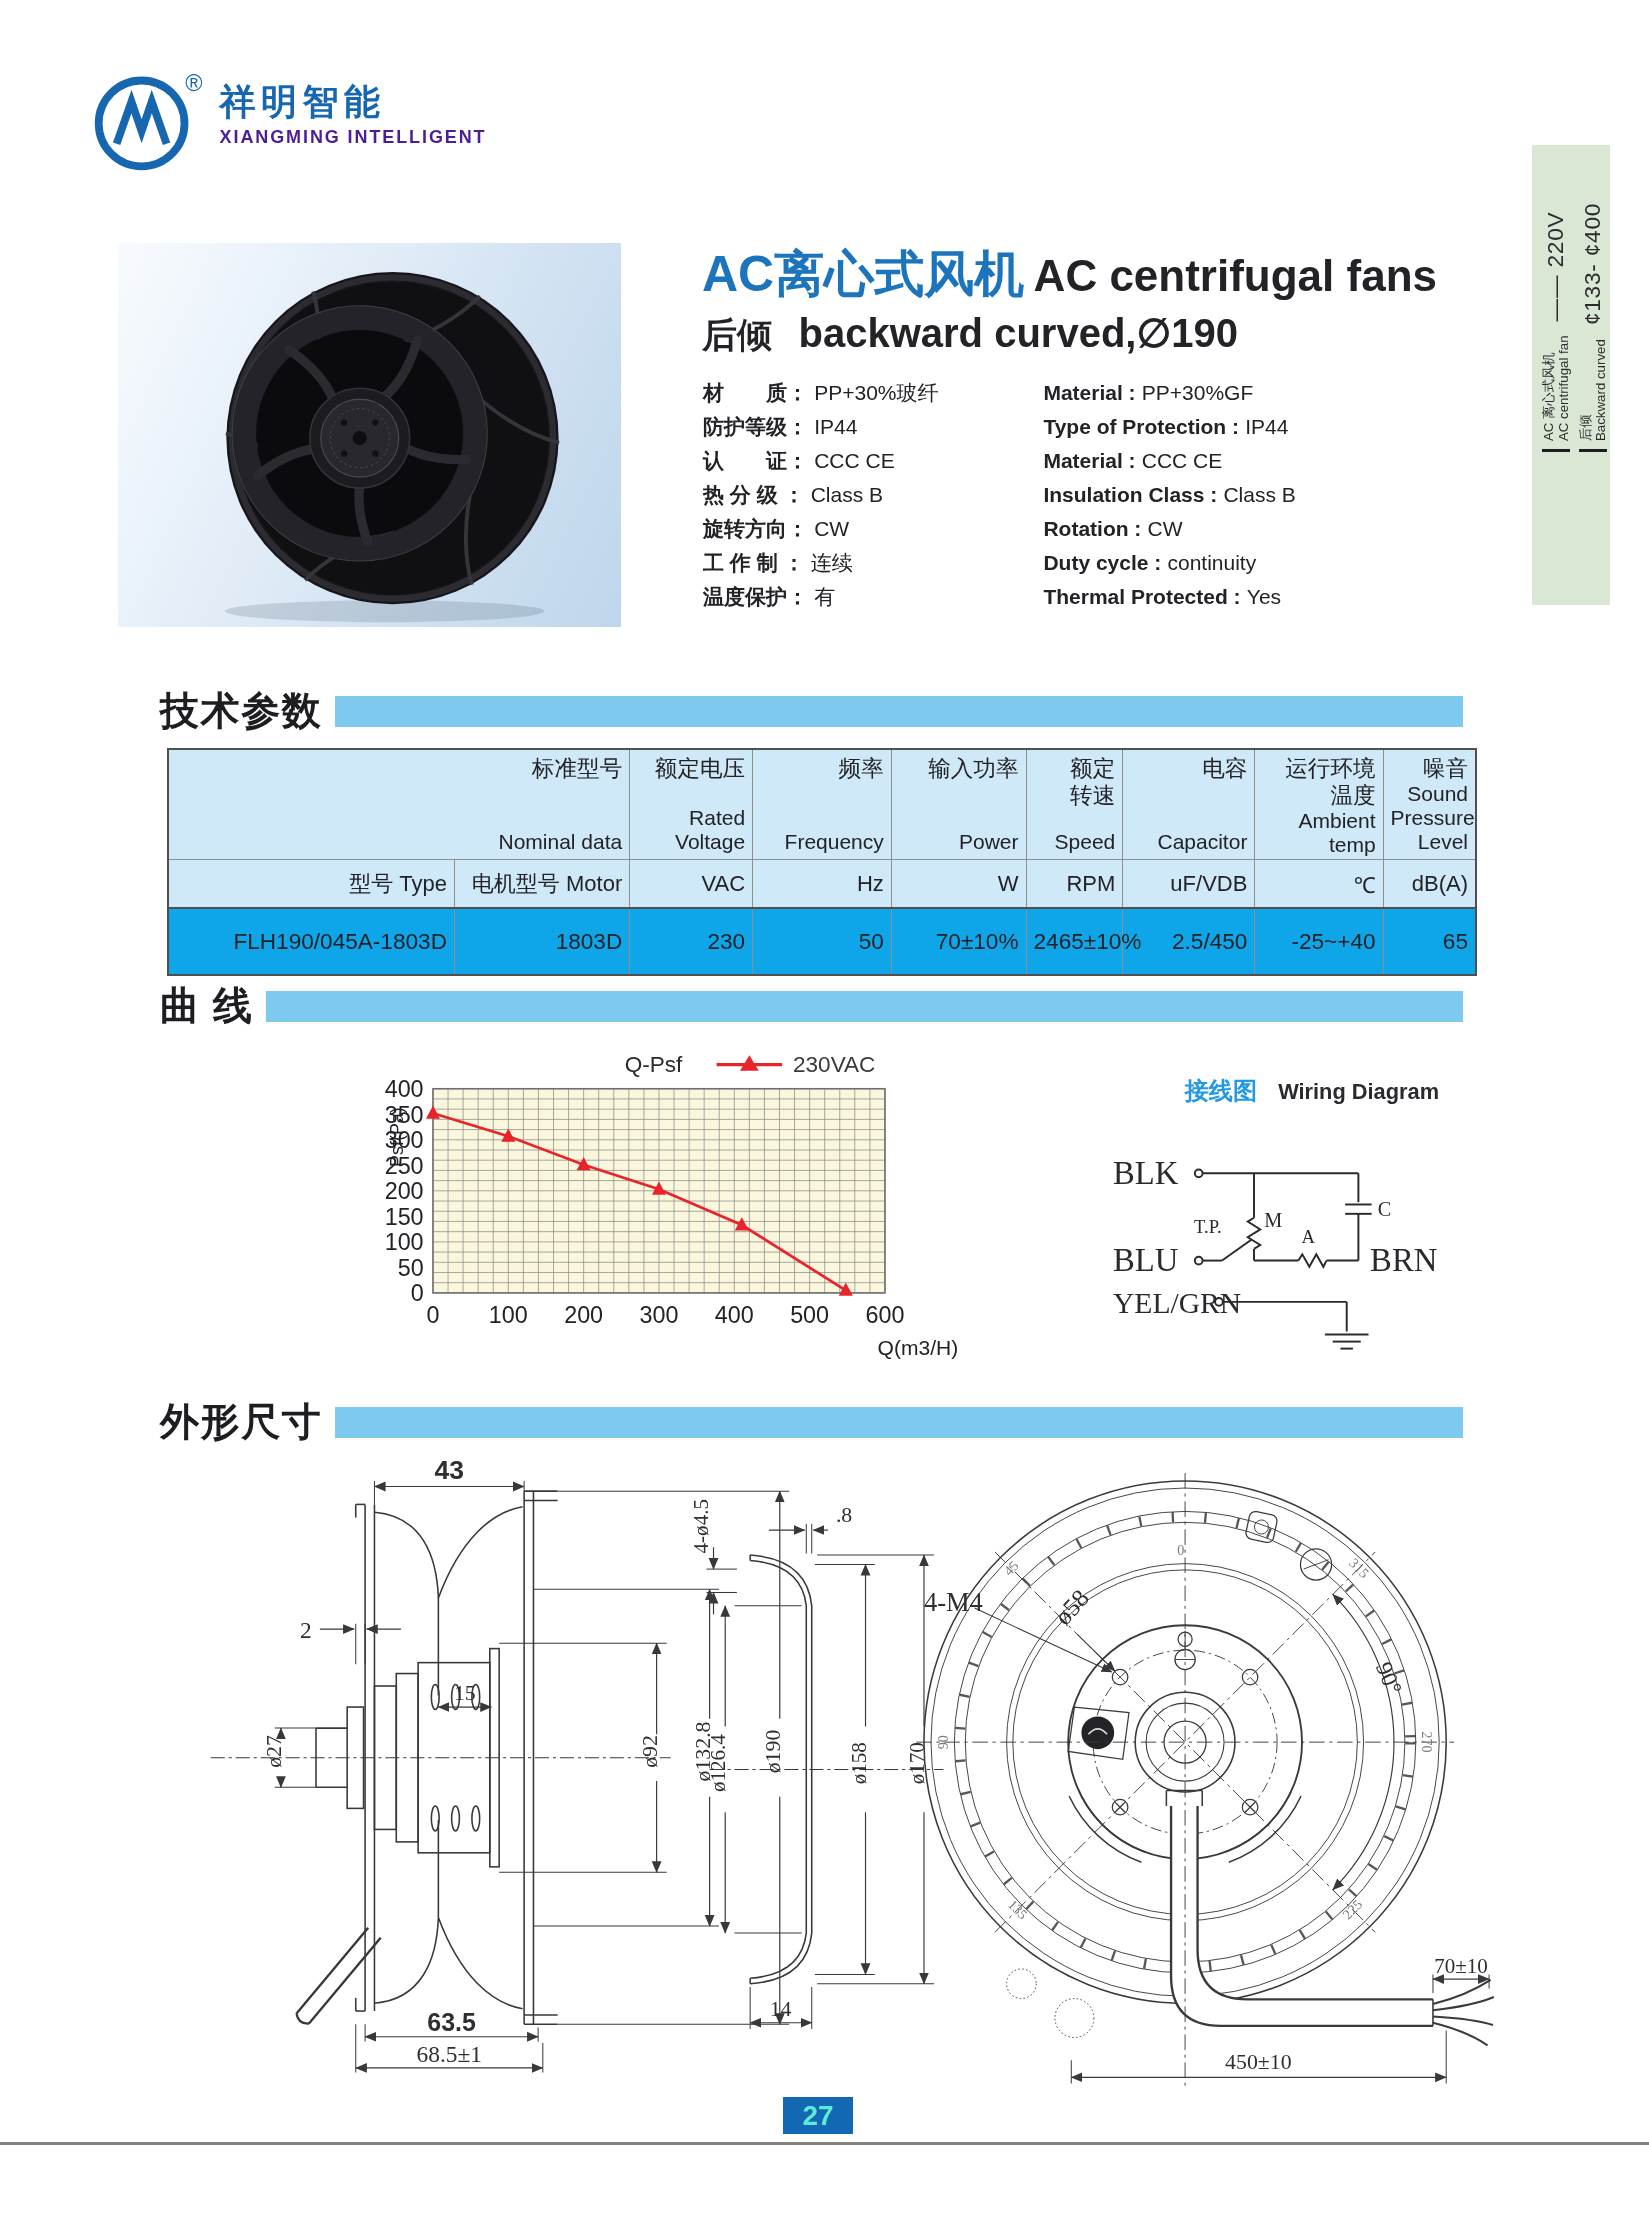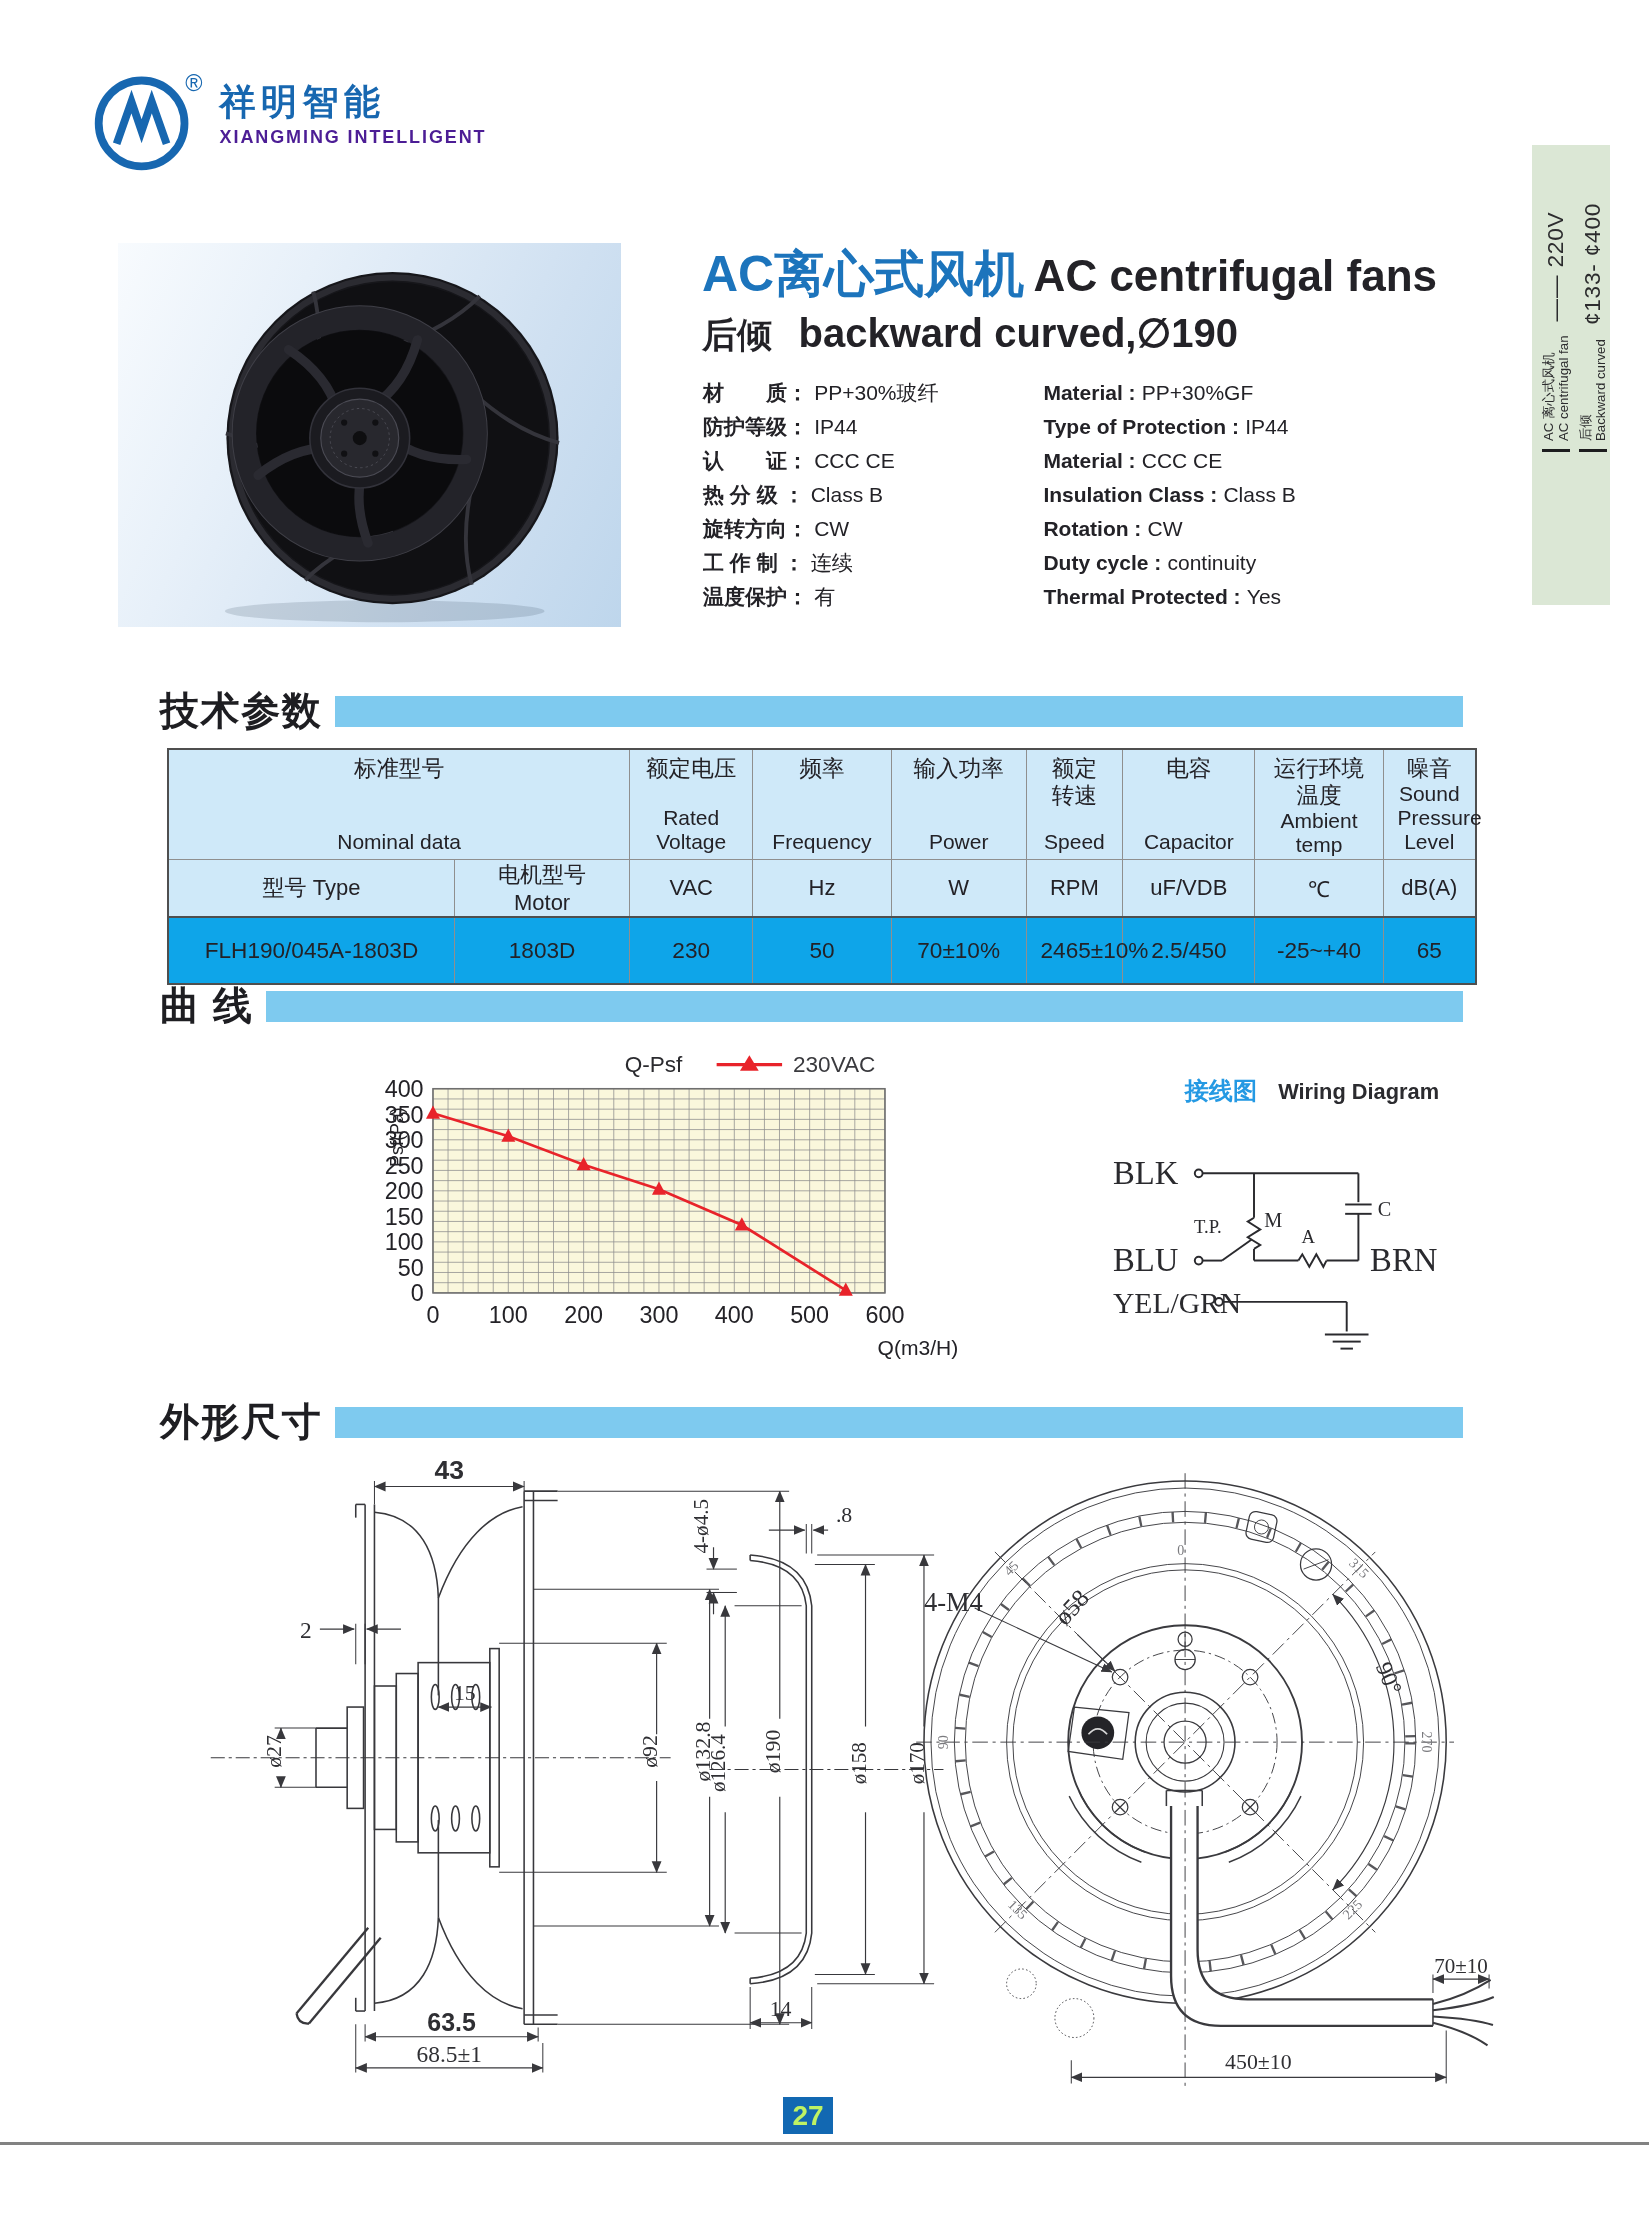--- a/index.html
+++ b/index.html
@@ -34,34 +34,34 @@
   .side-tick{width:3.1px;height:28px;background:#1d1d1f;flex:0 0 auto;}
   .side-small{font-size:13.3px;line-height:1.15;margin-left:7.8px;font-weight:500;}
   .side-big{font-size:22.6px;margin-left:14px;letter-spacing:0.8px;}
   
   .sec{display:flex;align-items:center;width:1303px;}
   .sec-title{font-size:39px;font-weight:bold;color:#1e1e22;white-space:nowrap;letter-spacing:1.6px;}
   .sec-bar{flex:1;height:31px;background:#7ecaef;margin-left:12.5px;}
   
   .tbl-wrap{left:167px;top:748px;width:1310px;}
   table.params{width:100%;border-collapse:collapse;table-layout:fixed;border:2.3px solid #4f4f4f;}
-  table.params th,table.params td{border:1.6px solid #8f8f8f;padding:0 14px;text-align:center;vertical-align:middle;}
+  table.params th,table.params td{border:1.6px solid #8f8f8f;padding:0 7px;text-align:right;vertical-align:middle;}
   table.params .hrow1 th{background:#cfe9f9;height:109px;}
   table.params .hrow2 th{background:#cfe9f9;height:47px;font-weight:normal;font-size:22px;border-bottom:2.3px solid #4f4f4f;}
   table.params .drow td{height:65px;background:#0ea5e9;font-size:22.6px;}
   .h1cell{display:flex;flex-direction:column;justify-content:space-between;height:100px;padding:3.1px 0;}
   .h1cell .cnh{font-size:22.6px;font-weight:normal;white-space:pre-line;line-height:1.2;}
   .h1cell .enh{font-size:21px;font-weight:normal;line-height:1.15;}
   
   .chart{left:327px;top:1020px;}
   .wiring{left:1113px;top:1065px;}
   
   .drawings{left:164px;top:1438px;}
   
-  .pagenum{left:783px;top:2097px;width:50px;height:37px;background:#1268b2;color:#bef264;
+  .pagenum{left:783px;top:2097px;width:70px;height:37px;background:#1268b2;color:#5eead4;
     font-size:28px;font-weight:bold;display:flex;align-items:center;justify-content:center;}
   .footline{left:0;top:2142px;width:1649px;height:3.1px;background:#828282;}
   .serif{font-family:"Liberation Serif",serif;}
 </style>
 </head>
 <body>
 
 <div class="abs logo">
   <svg width="117" height="117" viewBox="0 0 150 150">
     <circle cx="70" cy="80" r="55" fill="none" stroke="#1767b0" stroke-width="10"></circle>

